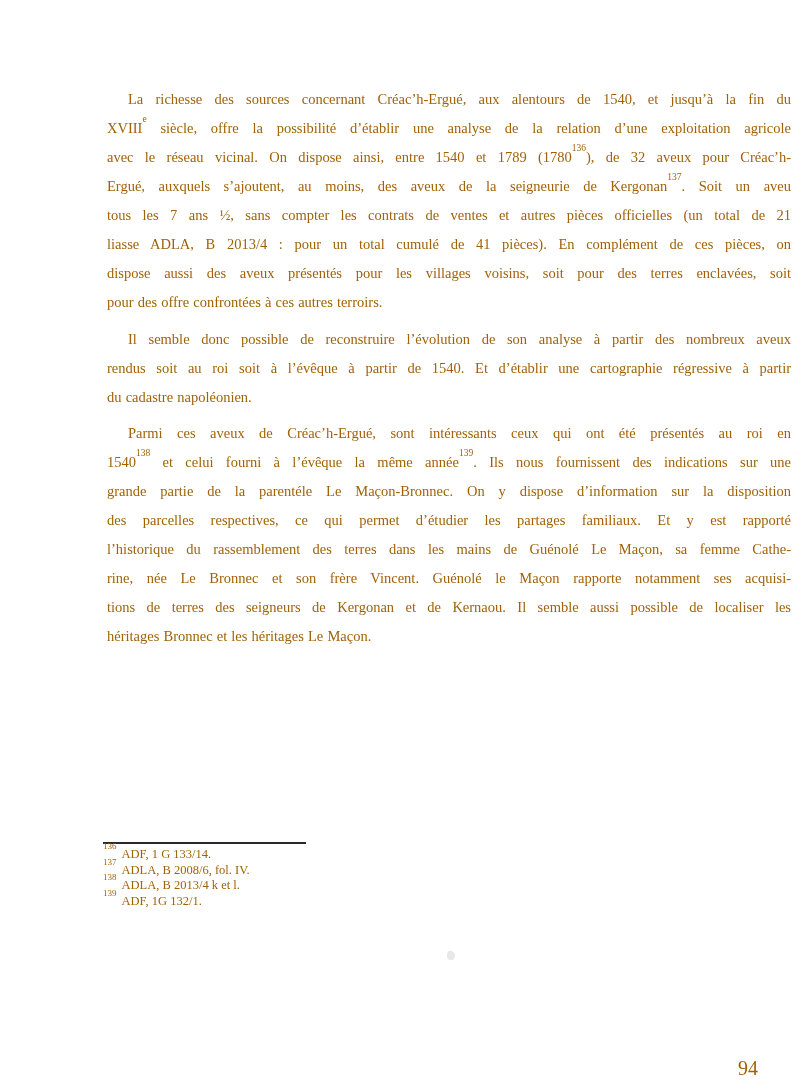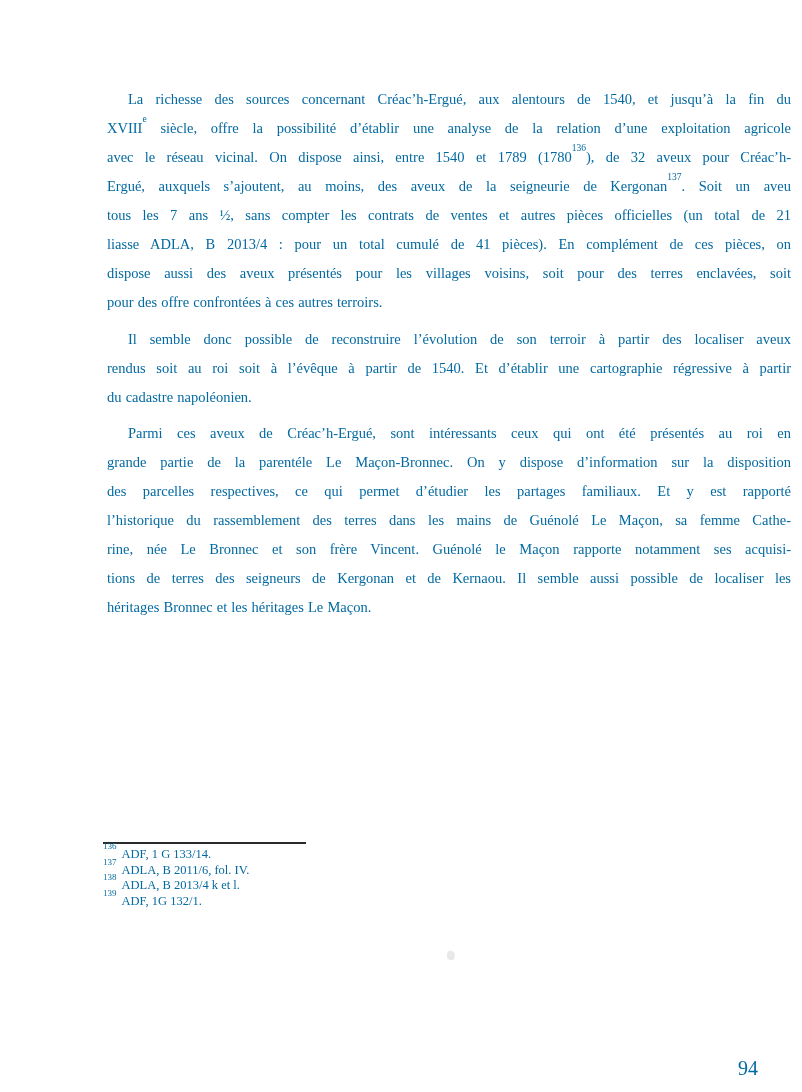--- a/index.html
+++ b/index.html
@@ -7,21 +7,21 @@
     padding: 0;
     background: #ffffff;
   }
   .page {
     position: relative;
     width: 802px;
     height: 1092px;
     background: #ffffff;
     overflow: hidden;
     font-family: "Liberation Serif", "DejaVu Serif", serif;
-    color: #0369a1;
+    color: #a16207;
   }
   .textblock {
     position: absolute;
     left: 107px;
     top: 85px;
     width: 684px;
   }
   .para { margin: 0; }
   .para + .para { margin-top: 7.5px; }
   .line {
@@ -98,40 +98,41 @@
         <div class="line first"><span>La richesse des sources concernant Créac’h-Ergué, aux alentours de 1540, et jusqu’à la fin du</span></div>
         <div class="line"><span>XVIII</span><sup class="bsup">e</sup><span> siècle, offre la possibilité d’établir une analyse de la relation d’une exploitation agricole</span></div>
         <div class="line"><span>avec le réseau vicinal. On dispose ainsi, entre 1540 et 1789 (1780</span><sup class="bsup">136</sup><span>), de 32 aveux pour Créac’h-</span></div>
         <div class="line"><span>Ergué, auxquels s’ajoutent, au moins, des aveux de la seigneurie de Kergonan</span><sup class="bsup">137</sup><span>. Soit un aveu</span></div>
         <div class="line"><span>tous les 7 ans ½, sans compter les contrats de ventes et autres pièces officielles (un total de 21</span></div>
         <div class="line"><span>liasse ADLA, B 2013/4 : pour un total cumulé de 41 pièces). En complément de ces pièces, on</span></div>
         <div class="line"><span>dispose aussi des aveux présentés pour les villages voisins, soit pour des terres enclavées, soit</span></div>
         <div class="line last"><span>pour des offre confrontées à ces autres terroirs.</span></div>
       </div>
       <div class="para">
-        <div class="line first"><span>Il semble donc possible de reconstruire l’évolution de son terroir à partir des localiser aveux</span></div>
+        <div class="line first"><span>Il semble donc possible de reconstruire l’évolution de son analyse à partir des nombreux aveux</span></div>
         <div class="line"><span>rendus soit au roi soit à l’évêque à partir de 1540. Et d’établir une cartographie régressive à partir</span></div>
         <div class="line last"><span>du cadastre napoléonien.</span></div>
       </div>
       <div class="para">
         <div class="line first"><span>Parmi ces aveux de Créac’h-Ergué, sont intéressants ceux qui ont été présentés au roi en</span></div>
+        <div class="line"><span>1540</span><sup class="bsup">138</sup><span> et celui fourni à l’évêque la même année</span><sup class="bsup">139</sup><span>. Ils nous fournissent des indications sur une</span></div>
         <div class="line"><span>grande partie de la </span><span class="it">parentéle</span><span> Le Maçon-Bronnec. On y dispose d’information sur la disposition</span></div>
         <div class="line"><span>des parcelles respectives, ce qui permet d’étudier les partages familiaux. Et y est rapporté</span></div>
         <div class="line"><span>l’historique du rassemblement des terres dans les mains de Guénolé Le Maçon, sa femme Cathe-</span></div>
         <div class="line"><span>rine, née Le Bronnec et son frère Vincent. Guénolé le Maçon rapporte notamment ses acquisi-</span></div>
         <div class="line"><span>tions de terres des seigneurs de Kergonan et de Kernaou. Il semble aussi possible de localiser les</span></div>
         <div class="line last"><span>héritages Bronnec et les héritages Le Maçon.</span></div>
       </div>
     </div>
 
   <div class="footnotes">
     <div class="fn-rule"></div>
     <div>
         <div class="fn-line"><sup class="fn-num">136</sup><span>ADF, 1 G 133/14.</span></div>
-        <div class="fn-line"><sup class="fn-num">137</sup><span>ADLA, B 2011/6, fol. IV.</span></div>
+        <div class="fn-line"><sup class="fn-num">137</sup><span>ADLA, B 2008/6, fol. IV.</span></div>
         <div class="fn-line"><sup class="fn-num">138</sup><span>ADLA, B 2013/4 k et l.</span></div>
         <div class="fn-line"><sup class="fn-num">139</sup><span>ADF, 1G 132/1.</span></div>
       </div>
   </div>
 
   <div class="smudge"></div>
 
   <div class="page-number">94</div>
 
 </div>

